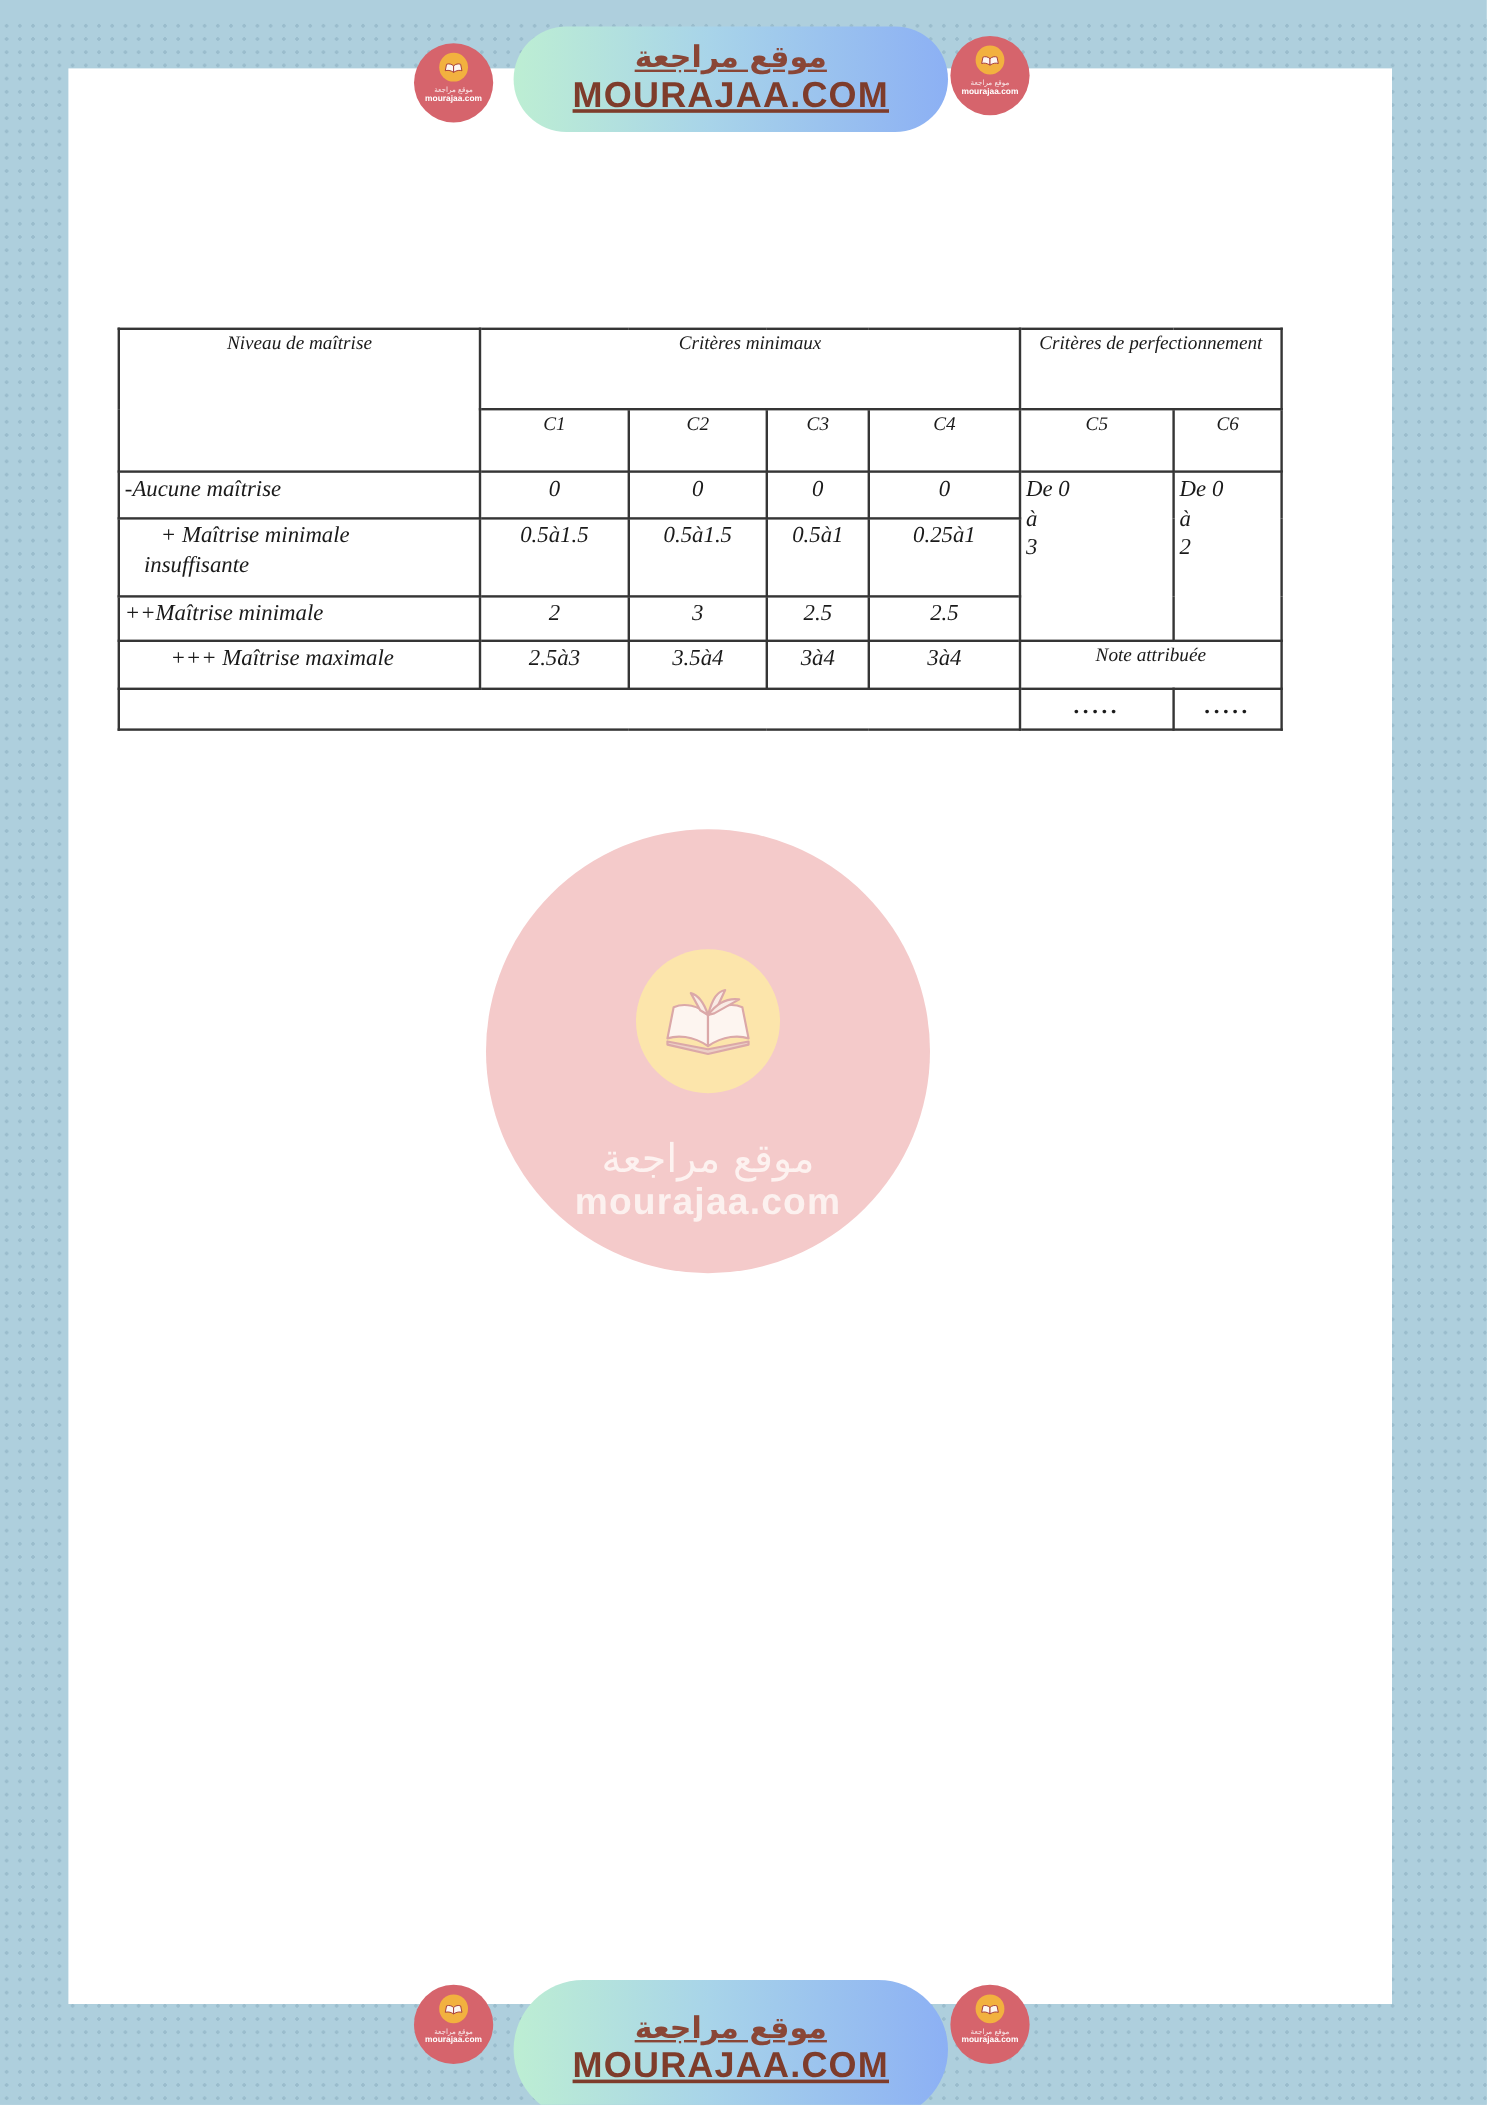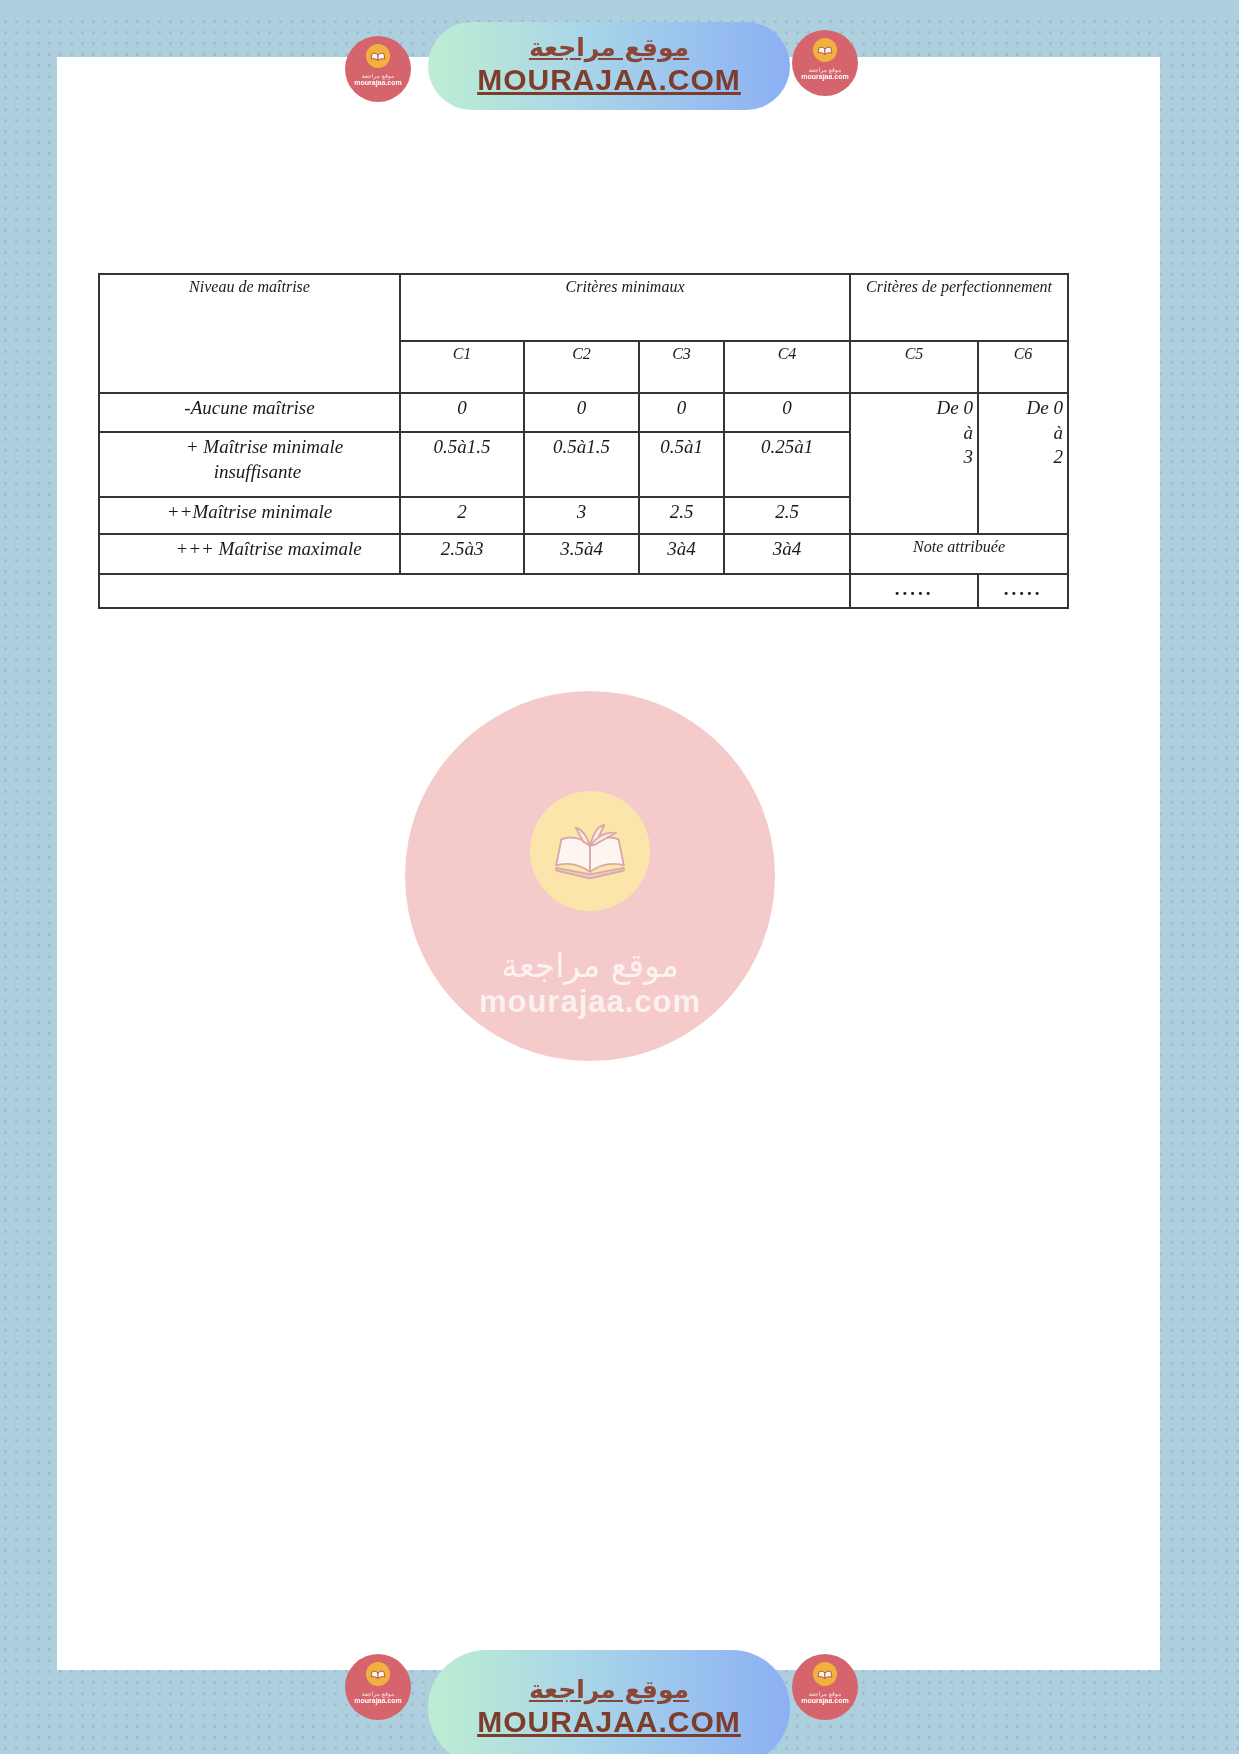--- a/index.html
+++ b/index.html
@@ -65,24 +65,24 @@
   }
   .grade-table td{
     border:2px solid #353535;
     vertical-align:top;
     padding:2px 4px;
     font-size:19px;line-height:1.3;
     overflow:hidden;
   }
   .grade-table .center{text-align:center;}
   .grade-table .hdr{font-size:16px;text-align:center;}
-  .grade-table .label-cell{text-align:center;}
+  .grade-table .label-cell{text-align:left;}
   .grade-table .indent1{padding-left:14px;}
   .grade-table .indent3{padding-left:42px;}
-  .range-cell{text-align:right;line-height:1.95;}
+  .range-cell{text-align:left;line-height:1.95;}
   .dots{
     text-align:center;font-size:11px;font-weight:bold;
     letter-spacing:3px;line-height:1.6;font-style:normal;
   }
   
   .watermark{
     position:absolute;left:405px;top:675px;width:370px;height:370px;
     border-radius:50%;background:#f4caca;
     display:flex;flex-direction:column;align-items:center;
     z-index:1;

